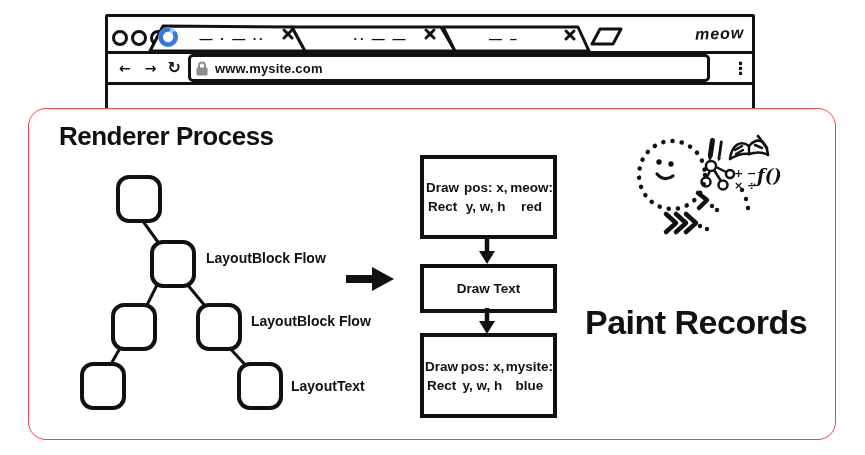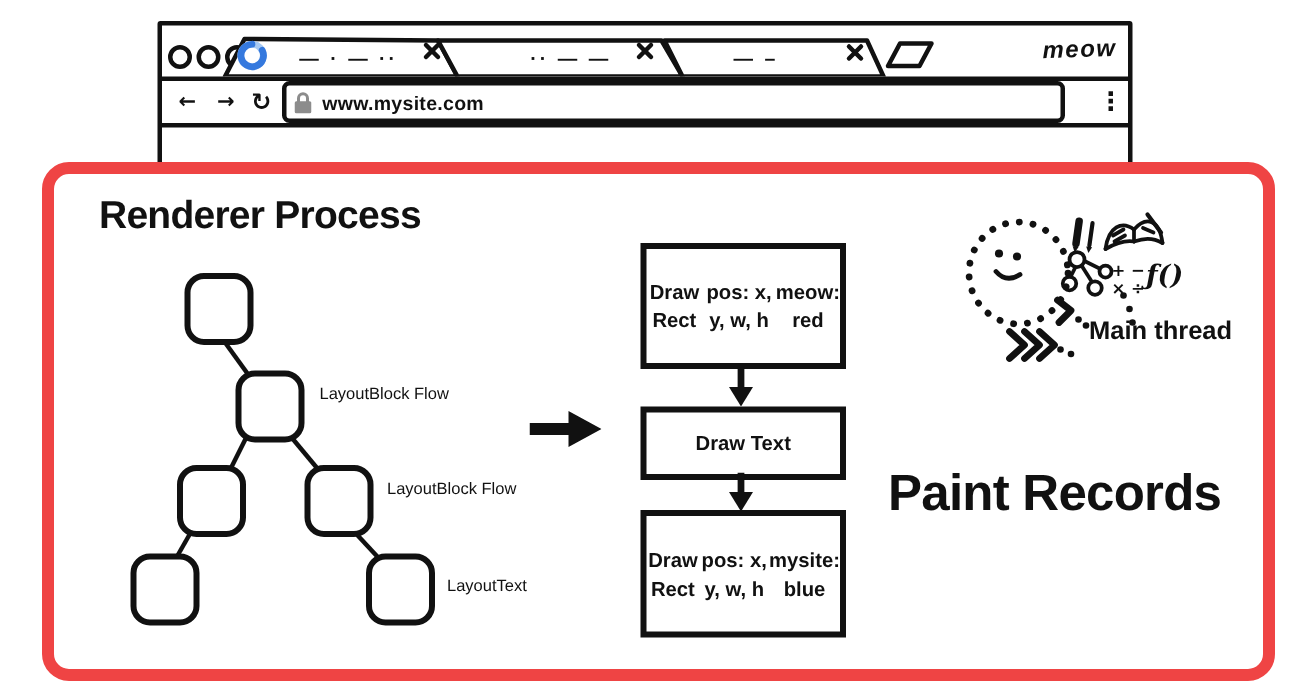--- a/index.html
+++ b/index.html
@@ -24,30 +24,30 @@
   .navbtn{font-size:14px;font-weight:700;line-height:1;cursor:default;}
   .nav-back{margin-right:14px;}
   .nav-fwd{margin-right:11px;}
   .nav-refresh{font-size:16px;margin-right:7px;}
   .urlbox{flex:1;height:28px;border:3px solid #111;border-radius:5px;display:flex;align-items:center;
           padding-left:4px;margin-right:22px;box-sizing:border-box;background:#fff;}
   .urltext{font-size:13px;font-weight:700;margin-left:6px;letter-spacing:.2px;
            font-family:"Liberation Sans",sans-serif;}
   .kebab{font-size:17px;font-weight:700;width:12px;text-align:center;}
   
-  .panel{position:absolute;left:28px;top:108px;width:806px;height:330px;border:8px solid #ef4444;
+  .panel{position:absolute;left:28px;top:108px;width:806px;height:330px;border:1px solid #ef4444;
          border-radius:18px;background:#fff;z-index:2;box-sizing:content-box;}
   .panel-title{position:absolute;left:30px;top:12px;font-size:26px;font-weight:700;letter-spacing:-.5px;}
   .edges{position:absolute;left:0;top:0;pointer-events:none;}
   .node{position:absolute;width:46px;height:48px;border:4px solid #111;border-radius:13px;
         background:#fff;box-sizing:border-box;}
   .n1{left:87px;top:66px;}  .n2{left:121px;top:131px;}
   .n3{left:82px;top:194px;} .n4{left:167px;top:194px;}
   .n5{left:51px;top:253px;} .n6{left:208px;top:253px;}
-  .tree-label{position:absolute;font-size:11px;font-weight:400;white-space:nowrap;}
+  .tree-label{position:absolute;font-size:14px;font-weight:700;white-space:nowrap;}
   .tl1{left:177px;top:141px;} .tl2{left:222px;top:204px;} .tl3{left:262px;top:269px;}
   .bigarrow{position:absolute;left:317px;top:156px;}
   .record{position:absolute;left:391px;width:137px;border:4px solid #111;background:#fff;
           box-sizing:border-box;display:flex;flex-direction:row;justify-content:center;
           align-items:center;text-align:center;font-size:13.5px;font-weight:700;line-height:19px;}
   .r1{top:46px;height:84px;} .r2{top:155px;height:49px;} .r3{top:224px;height:85px;}
   .flowarrow{position:absolute;left:449px;}
   .fa1{top:129px;} .fa2{top:199px;}
   .paint-title{position:absolute;left:556px;top:194px;font-size:34px;font-weight:700;letter-spacing:-.5px;}
   .mt-svg{position:absolute;left:600px;top:20px;pointer-events:none;}
@@ -212,16 +212,15 @@
           <circle cx="83" cy="77" r="2.2"></circle>
             <circle cx="88" cy="81" r="2.2"></circle>
           <circle cx="71" cy="97" r="2.2"></circle>
             <circle cx="78" cy="100" r="2.2"></circle>
           <circle cx="113" cy="61" r="2.2"></circle>
             <circle cx="117" cy="70" r="2.2"></circle>
             <circle cx="119" cy="79" r="2.2"></circle>
         </g>
       </g>
     </svg>
-    <div class="mt-label">Main thread</div>
   </div>
 
 </div>
 
 </body></html>

